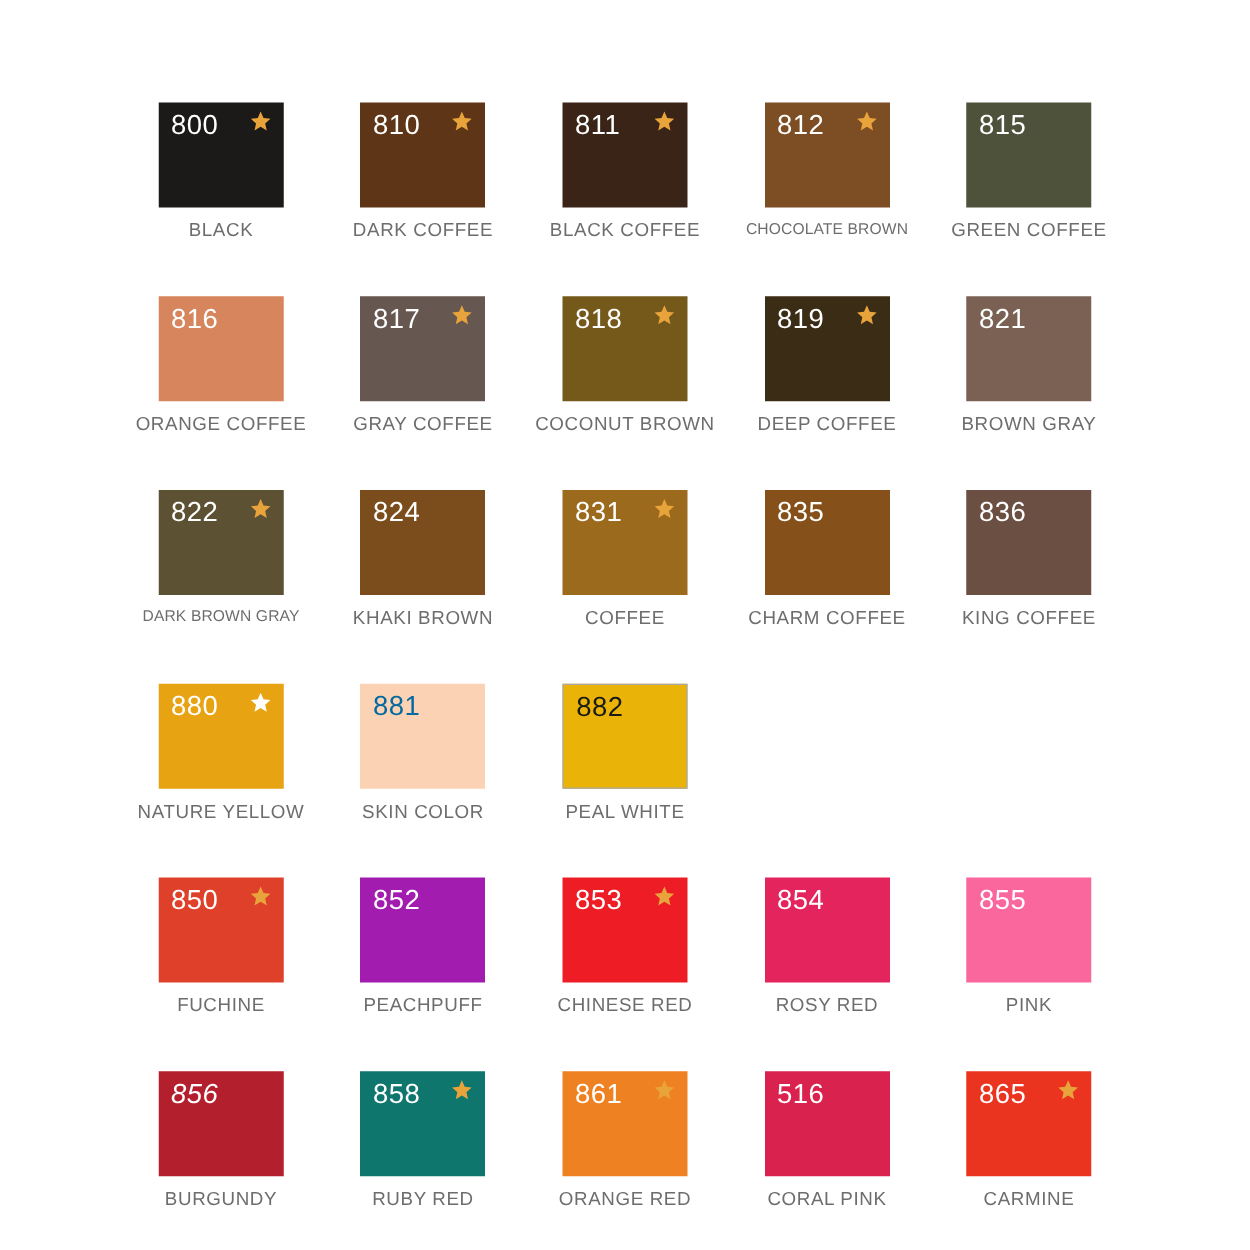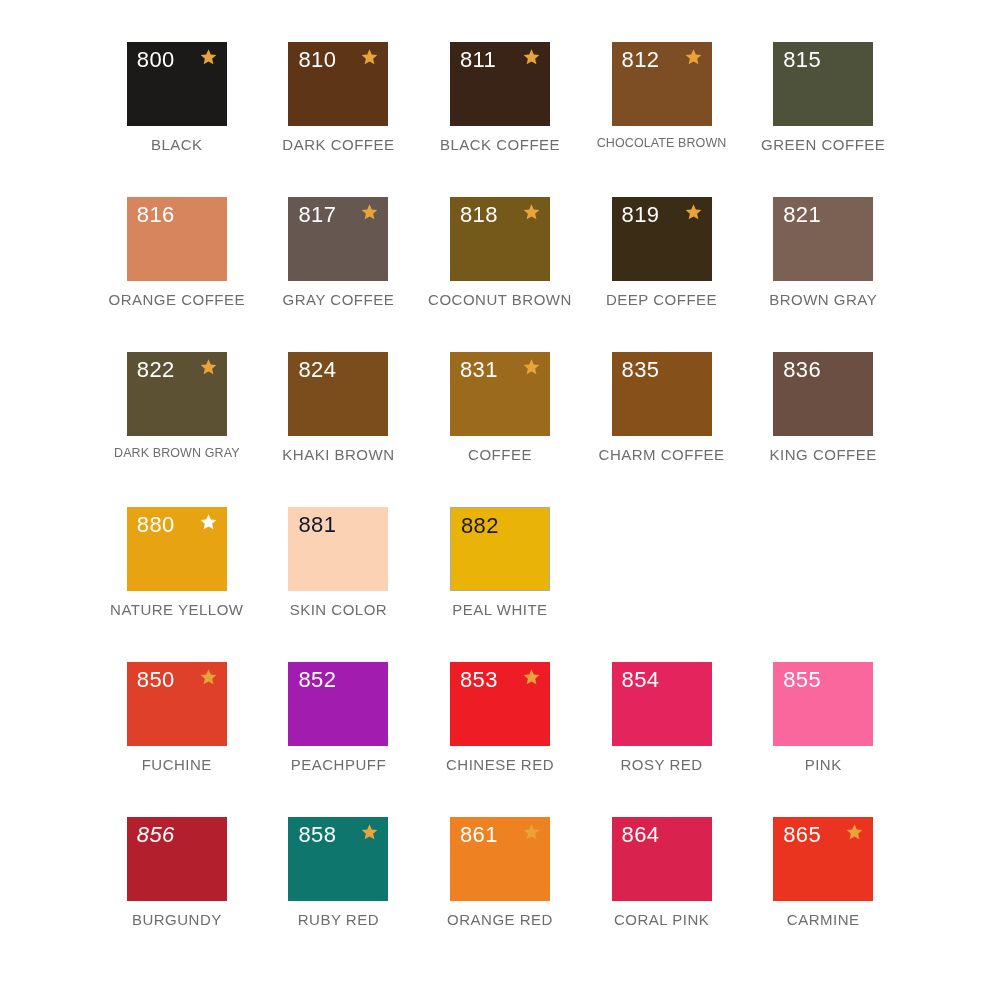--- a/index.html
+++ b/index.html
@@ -42,20 +42,21 @@
   .swatch-cell.empty-cell {
     visibility: hidden;
   }
 
   .swatch-chip {
     width: 100px;
     height: 84px;
     box-sizing: border-box;
     position: relative;
     display: block;
+    margin-top: 40px;
   }
 
   .swatch-chip.bordered-chip {
     border: 1px solid #a9a9a9;
   }
 
   .chip-code {
     position: absolute;
     left: 10px;
     top: 7px;
@@ -227,21 +228,21 @@
         <div class="swatch-chip" style="background-color: rgb(232, 163, 19);">
           <span class="chip-code" style="color: rgb(255, 255, 255);">880</span>
           <svg viewBox="0 0 24 24" class="chip-star">
             <polygon points="12,1.6 14.9,8.1 21.9,8.8 16.6,13.6 18.2,20.6 12,16.9 5.8,20.6 7.4,13.6 2.1,8.8 9.1,8.1" fill="#ffffff"></polygon>
           </svg>
         </div>
         <div class="swatch-label">NATURE YELLOW</div>
       </div>
       <div class="swatch-cell">
         <div class="swatch-chip" style="background-color: rgb(251, 210, 179);">
-          <span class="chip-code" style="color: #0f172a;">881</span>
+          <span class="chip-code" style="color: #0369a1;">881</span>
         </div>
         <div class="swatch-label">SKIN COLOR</div>
       </div>
       <div class="swatch-cell">
         <div class="swatch-chip bordered-chip" style="background-color: #eab308;">
           <span class="chip-code dark-code" style="color: rgb(26, 26, 26);">882</span>
         </div>
         <div class="swatch-label">PEAL WHITE</div>
       </div>
       <div class="swatch-cell empty-cell">
@@ -311,21 +312,21 @@
         <div class="swatch-chip" style="background-color: rgb(238, 129, 33); padding-left: 23px;">
           <span class="chip-code" style="color: rgb(255, 255, 255);">861</span>
           <svg viewBox="0 0 24 24" class="chip-star">
             <polygon points="12,1.6 14.9,8.1 21.9,8.8 16.6,13.6 18.2,20.6 12,16.9 5.8,20.6 7.4,13.6 2.1,8.8 9.1,8.1" fill="#e8a33a"></polygon>
           </svg>
         </div>
         <div class="swatch-label">ORANGE RED</div>
       </div>
       <div class="swatch-cell">
         <div class="swatch-chip" style="background-color: rgb(217, 34, 78);">
-          <span class="chip-code" style="color: rgb(255, 255, 255);">864</span>
+          <span class="chip-code" style="color: rgb(255, 255, 255);">516</span>
         </div>
         <div class="swatch-label">CORAL PINK</div>
       </div>
       <div class="swatch-cell">
         <div class="swatch-chip" style="background-color: rgb(235, 52, 32);">
           <span class="chip-code" style="color: rgb(255, 255, 255);">865</span>
           <svg viewBox="0 0 24 24" class="chip-star">
             <polygon points="12,1.6 14.9,8.1 21.9,8.8 16.6,13.6 18.2,20.6 12,16.9 5.8,20.6 7.4,13.6 2.1,8.8 9.1,8.1" fill="#e8a33a"></polygon>
           </svg>
         </div>

